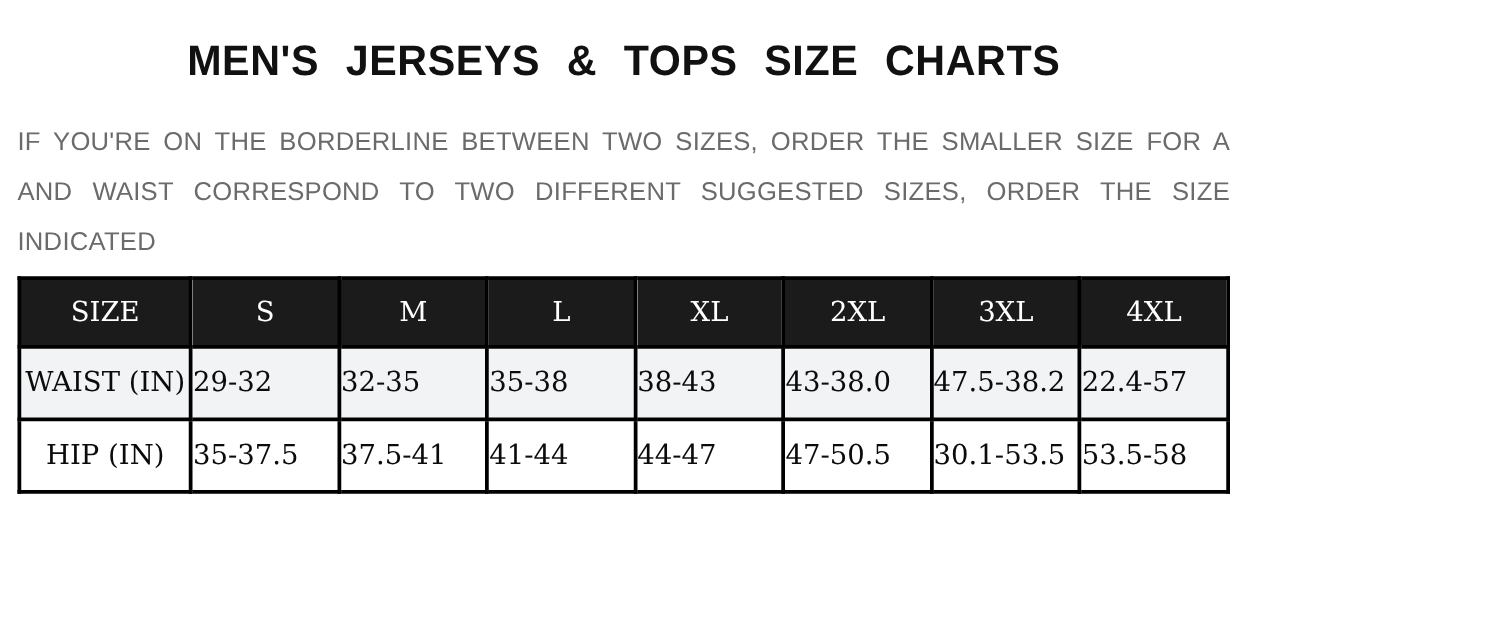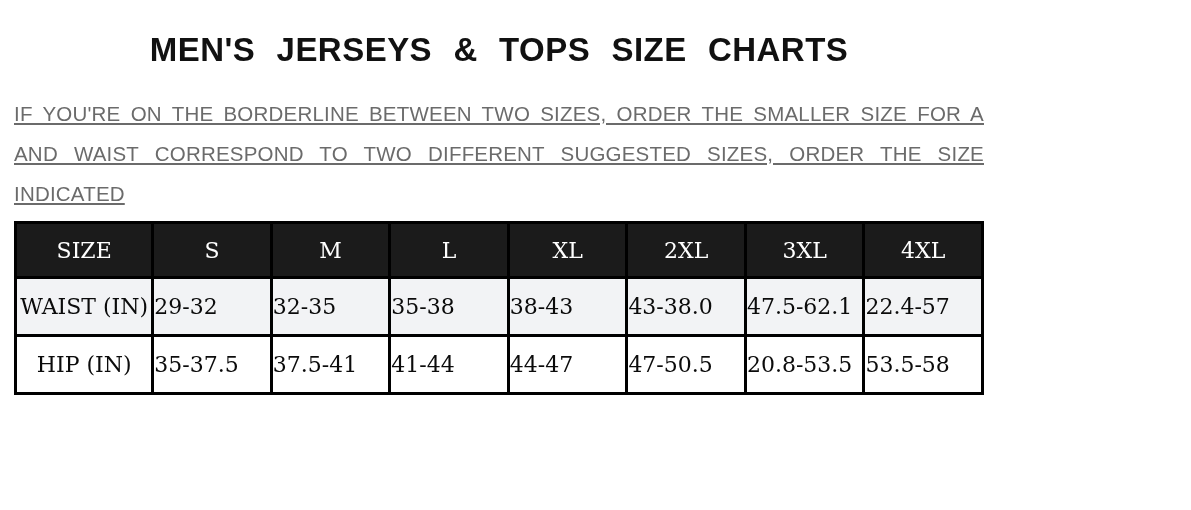--- a/index.html
+++ b/index.html
@@ -30,21 +30,20 @@
     color: var(--title-text, #111111);
     font-family: "Liberation Sans", sans-serif;
     transform: scaleX(0.97);
   }
   .description {
     margin: 4px 0 7px 0;
     color: var(--description-text, #6b6b6b);
     font-size: 20.5px;
     line-height: 40px;
     letter-spacing: 0.2px;
-    text-decoration: underline;
   }
   .desc-line {
     text-align: justify;
   }
   .desc-line.stretch {
     text-align-last: justify;
   }
   table.size-chart {
     width: 100%;
     border-collapse: collapse;
@@ -108,29 +107,29 @@
         </tr>
     </thead>
     <tbody>
         <tr>
           <th>WAIST (IN)</th>
           <td>29-32</td>
           <td>32-35</td>
           <td>35-38</td>
           <td>38-43</td>
           <td>43-38.0</td>
-          <td>47.5-62.1</td>
+          <td>47.5-38.2</td>
           <td>22.4-57</td>
         </tr>
         <tr>
           <th>HIP (IN)</th>
           <td>35-37.5</td>
           <td>37.5-41</td>
           <td>41-44</td>
           <td>44-47</td>
           <td>47-50.5</td>
-          <td>20.8-53.5</td>
+          <td>30.1-53.5</td>
           <td>53.5-58</td>
         </tr>
       </tbody>
   </table>
 
 </div>
 
 </body></html>

